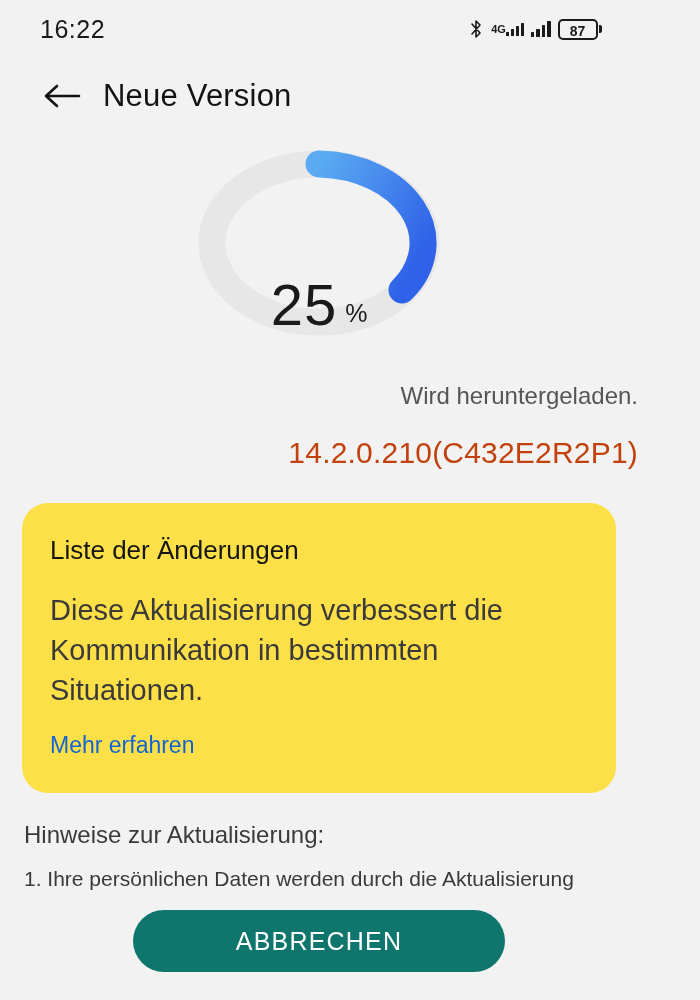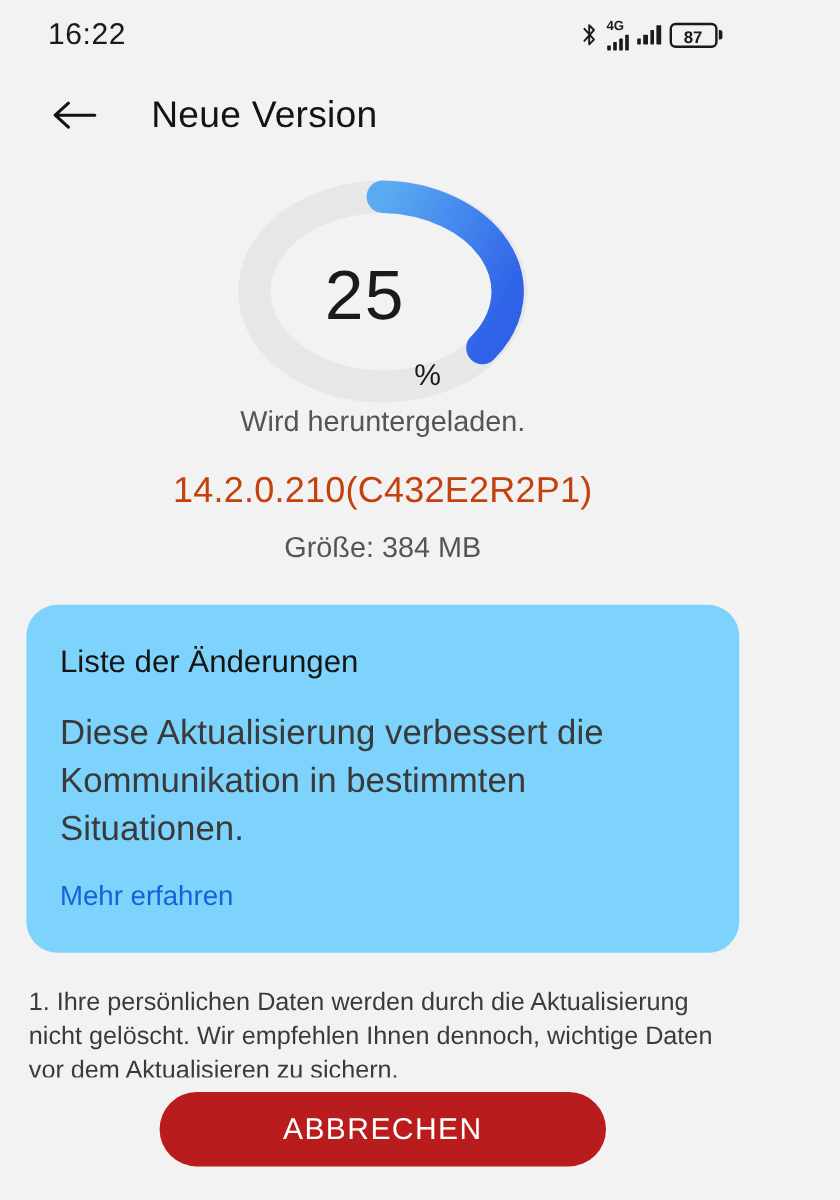--- a/index.html
+++ b/index.html
@@ -33,21 +33,21 @@
     color: #1a1a1a;
     letter-spacing: .5px;
   }
   .status-icons {
     display: flex;
     align-items: center;
     gap: 7px;
   }
   .ic-bt { width: 16px; height: 20px; position: relative; }
   .ic-bt svg { display: block; }
-  .net-wrap { display: flex; flex-direction: column; align-items: flex-start; }
+  .net-wrap { display: flex; flex-direction: row; align-items: center; }
   .net-label {
     font-size: 11px;
     line-height: 11px;
     color: #1a1a1a;
     font-weight: 700;
     letter-spacing: -.2px;
   }
   .bars { display: flex; align-items: flex-end; gap: 2px; height: 13px; margin-top: 1px;}
   .bars i { display: block; width: 3px; background: #1a1a1a; border-radius: .5px; }
   .bars i:nth-child(1) { height: 4px; }
@@ -86,21 +86,21 @@
     border-radius: 0 2px 2px 0;
     margin-left: 1.5px;
   }
 
   
   .appbar {
     height: 76px;
     display: flex;
     align-items: center;
     padding-left: 40px;
-    gap: 42px;
+    gap: 19px;
     flex: 0 0 auto;
   }
   .back-btn {
     width: 44px;
     height: 44px;
     display: flex;
     align-items: center;
     justify-content: center;
     cursor: pointer;
   }
@@ -121,41 +121,42 @@
   .ring-wrap {
     position: relative;
     width: 290px;
     height: 190px;
   }
   .ring-wrap svg { position: absolute; top: 0; left: 0; }
   .ring-center {
     position: absolute;
     inset: 0;
     display: flex;
-    align-items: center;
+    align-items: flex-end;
     justify-content: center;
     padding-top: 6px;
   }
   .pct-num {
     font-size: 58px;
     color: #1a1a1a;
     font-weight: 400;
     letter-spacing: 1px;
   }
   .pct-sign {
     font-size: 25px;
     color: #1a1a1a;
     margin-left: 8px;
     align-self: flex-end;
     padding-bottom: 10px;
   }
 
   
   .status-block {
-    text-align: center;
+    text-align: right;
+    margin-top: 44px;
     flex: 0 0 auto;
   }
   .dl-state {
     font-size: 24px;
     color: #555;
   }
   .version {
     font-size: 30px;
     color: #c2410c;
     margin-top: 26px;
@@ -163,21 +164,21 @@
   }
   .size {
     font-size: 24px;
     color: #555;
     margin-top: 17px;
   }
 
   
   .card {
     margin: 33px 22px 0 22px;
-    background: #7dd3fc;
+    background: #fde047;
     border-radius: 26px;
     padding: 32px 28px 34px 28px;
     flex: 0 0 auto;
   }
   .card-title {
     font-size: 26px;
     color: #151515;
     margin-bottom: 24px;
   }
   .card-text {
@@ -215,21 +216,21 @@
   .footer {
     flex: 0 0 auto;
     display: flex;
     justify-content: center;
     padding-bottom: 28px;
     padding-top: 12px;
   }
   .cancel-btn {
     width: 372px;
     height: 62px;
-    background: #b91c1c;
+    background: #0f766e;
     color: #fff;
     border: none;
     border-radius: 31px;
     font-size: 25px;
     letter-spacing: 1.2px;
     font-family: "Liberation Sans", sans-serif;
     cursor: pointer;
   }
 </style>
 </head>
@@ -293,30 +294,30 @@
       <div class="ring-center">
         <span class="pct-num">25</span>
         <span class="pct-sign">%</span>
       </div>
     </div>
   </div>
 
   <div class="status-block">
     <div class="dl-state">Wird heruntergeladen.</div>
     <div class="version">14.2.0.210(C432E2R2P1)</div>
-    <div class="size">Größe: 384 MB</div>
   </div>
 
   <div class="card">
     <div class="card-title">Liste der Änderungen</div>
     <div class="card-text">Diese Aktualisierung verbessert die Kommunikation in bestimmten Situationen.</div>
     <span class="card-link">Mehr erfahren</span>
   </div>
 
   <div class="notes">
+    <div class="notes-title">Hinweise zur Aktualisierung:</div>
     <div class="notes-body">1. Ihre persönlichen Daten werden durch die Aktualisierung nicht gelöscht. Wir empfehlen Ihnen dennoch, wichtige Daten vor dem Aktualisieren zu sichern.
 2. Nach Abschluss der Aktualisierung führt das System im Hintergrund eine Reihe von Optimierungen durch, die das Benutzererlebnis verbessern werden. Während der Optimierungen kann sich Ihr Gerät erhitzen und mehr Strom verbrauchen, was normal ist. Ihr Gerät ist nach zwei- bis dreitägiger normaler Nutzung automatisch wieder im normalen Zustand.
 3. Sollten während der Aktualisierung Probleme auftreten, rufen Sie die Kundenhotline von Huawei an oder besuchen</div>
   </div>
 
   <div class="footer">
     <button class="cancel-btn">ABBRECHEN</button>
   </div>
 
 </div>

